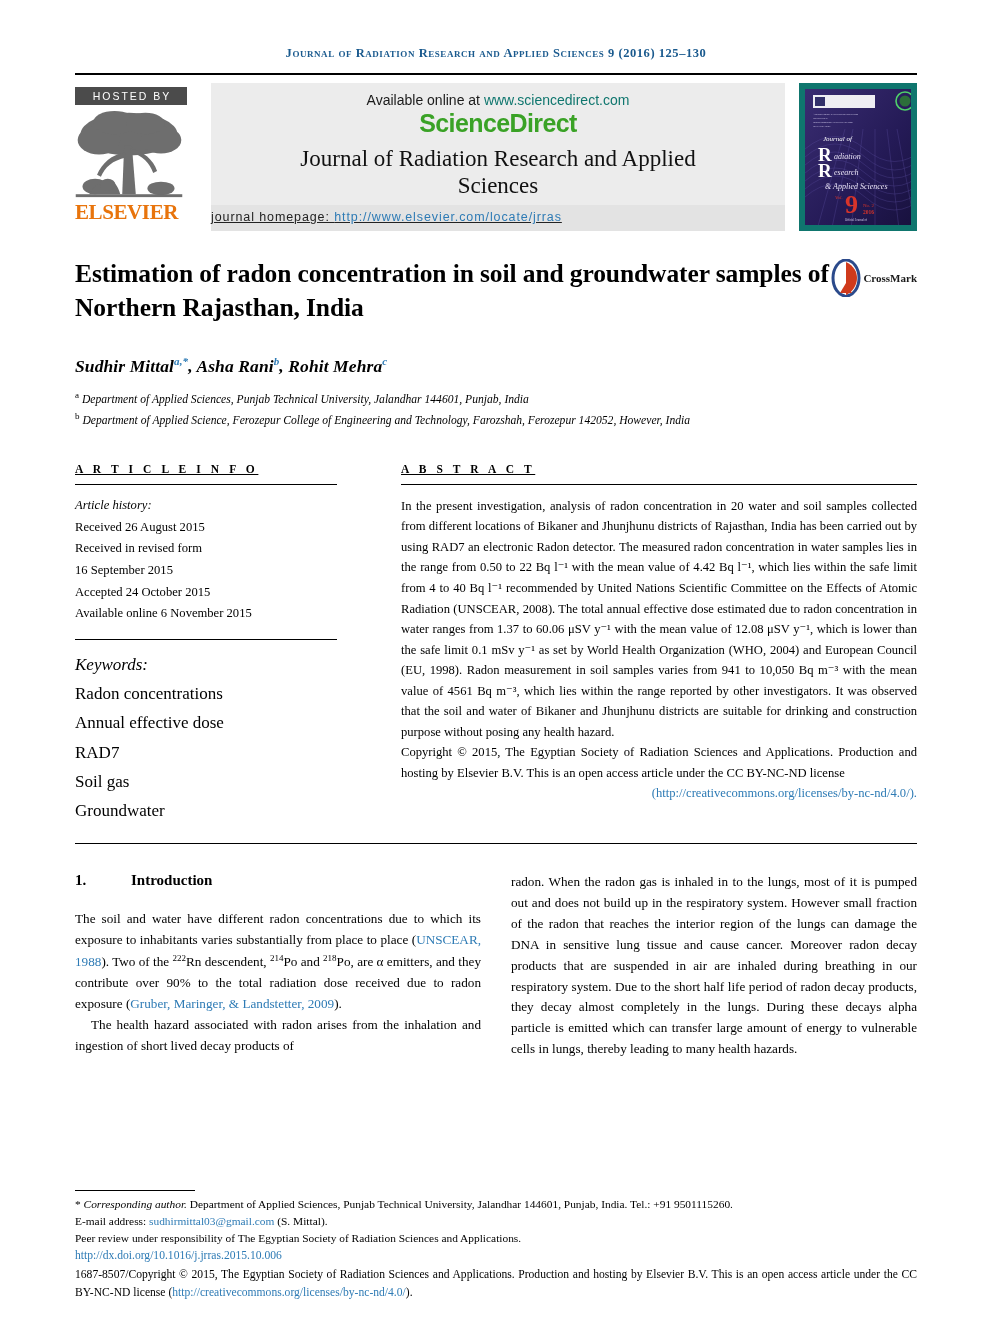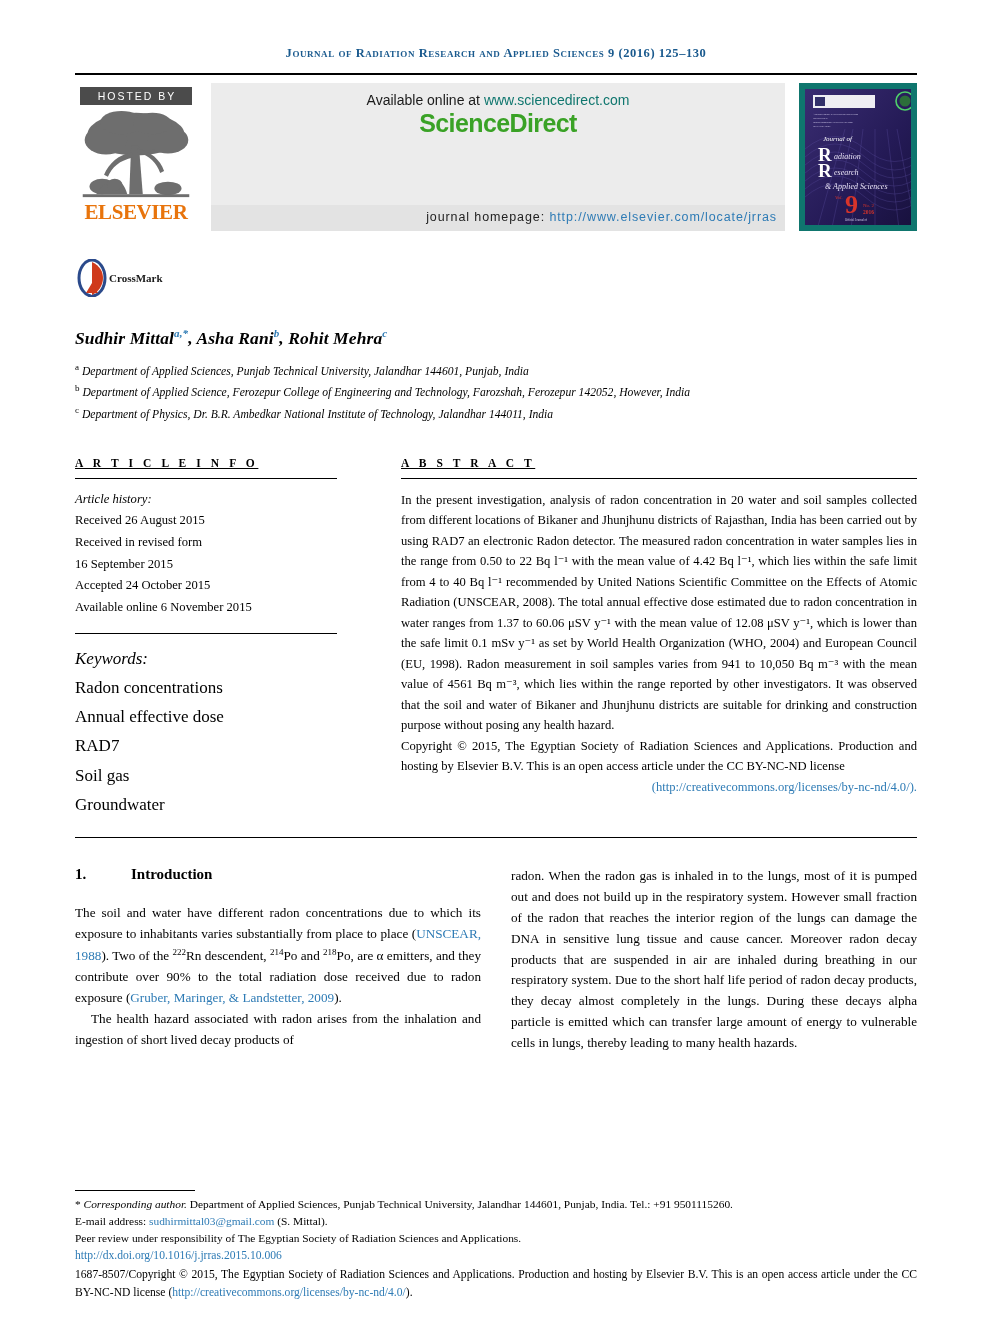--- a/index.html
+++ b/index.html
@@ -39,21 +39,21 @@
     display: flex;
     align-items: stretch;
     margin-top: 8px;
     height: 148px;
   }
   .host-box {
     width: 122px;
     flex: 0 0 122px;
     display: flex;
     flex-direction: column;
-    align-items: center;
+    align-items: flex-start;
     justify-content: flex-start;
     padding-top: 4px;
   }
   .hosted-by {
     background: #4b4b4b;
     color: #ffffff;
     font-family: "Liberation Sans", sans-serif;
     font-size: 10.5px;
     letter-spacing: 2px;
     padding: 3px 6px 3px 8px;
@@ -109,26 +109,27 @@
     text-align: center;
     line-height: 1.18;
     margin-top: 7px;
     color: #111;
     max-width: 430px;
   }
   .homepage-strip {
     position: absolute;
     bottom: 0; left: 0; right: 0;
     background: #e3e3e3;
-    text-align: right;
+    text-align: left;
     font-family: "Liberation Sans", sans-serif;
     font-size: 12.5px;
     letter-spacing: 0.9px;
     padding: 5px 8px 7px 0;
     color: #222;
+    text-decoration: underline;
   }
   .homepage-strip .url { color: #2e7bb5; }
 
   .cover {
     width: 118px;
     flex: 0 0 118px;
     background: #f9a8d4;
     position: relative;
     overflow: hidden;
     border: 6px solid #0f766e;
@@ -302,20 +303,21 @@
         <rect x="0" y="88" width="110" height="3" fill="#6e6e6e"></rect>
       </svg>
       <div class="elsevier-word">ELSEVIER</div>
     </div>
 
     <div class="sd-banner">
       <div class="avail-line">
         <span>Available online at </span><span class="url">www.sciencedirect.com</span>
       </div>
       <div class="sd-logo">ScienceDirect</div>
+      <div class="sd-journal-title">Journal of Radiation Research and Applied Sciences</div>
       <div class="homepage-strip">
         <span>journal homepage: </span><span class="url">http://www.elsevier.com/locate/jrras</span>
       </div>
     </div>
 
     <div class="cover">
       <svg viewBox="0 0 118 148" width="118" height="148">
         <defs>
           <linearGradient id="cg" x1="0" y1="0" x2="1" y2="1">
             <stop offset="0%" stop-color="#3a2d72"></stop>
@@ -360,41 +362,41 @@
         <text x="58" y="118" fill="#d8342a" font-family="Liberation Serif, serif" font-size="5">No. 2</text>
         <text x="58" y="125" fill="#d8342a" font-family="Liberation Serif, serif" font-size="5.5" font-weight="bold">2016</text>
         <text x="40" y="132" fill="#cfc8e8" font-family="Liberation Serif, serif" font-size="3">Official Journal of</text>
         <text x="14" y="139" fill="#f0b63c" font-family="Liberation Serif, serif" font-size="5" font-weight="bold">Egyptian Society of Radiation</text>
         <text x="20" y="144" fill="#f0b63c" font-family="Liberation Serif, serif" font-size="5" font-weight="bold">Sciences and Applications</text>
       </svg>
     </div>
   </div>
 
   <div class="title-wrap">
+    <h1 class="title">Estimation of radon concentration in soil and groundwater samples of Northern Rajasthan, India</h1>
     <div class="crossmark">
       <svg width="34" height="38" viewBox="0 0 34 38">
         <ellipse cx="17" cy="19" rx="13" ry="18" fill="#ffffff" stroke="#2b4a8b" stroke-width="3"></ellipse>
         <path d="M17 3 C 25 7, 28 13, 28 19 C 28 27, 23 33, 17 36 Z" fill="#cf3a1c"></path>
         <path d="M17 3 C 9 7, 6 13, 6 19 C 6 27, 11 33, 17 36 Z" fill="#ffffff"></path>
         <path d="M17 24 L23 34 L11 34 Z" fill="#cf3a1c"></path>
       </svg>
       <span class="crossmark-label">CrossMark</span>
     </div>
   </div>
 
   <div class="authors">
     <span>Sudhir Mittal</span><sup>a,*</sup>,
     <span>Asha Rani</span><sup>b</sup>,
     <span>Rohit Mehra</span><sup>c</sup>
   </div>
 
   <div class="affils">
     <div><sup>a</sup> <span>Department of Applied Sciences, Punjab Technical University, Jalandhar 144601, Punjab, India</span></div>
     <div><sup>b</sup> <span>Department of Applied Science, Ferozepur College of Engineering and Technology, Farozshah, Ferozepur 142052, However, India</span></div>
-    <div><sup>c</sup> <span>Department of Physics, Dr. B.R. Ambedkar National Institute of Technology, Jalandhar 144011, India</span></div>
   </div>
 
   <div class="info-abstract">
     <div class="col-info">
       <div class="sec-head">A R T I C L E   I N F O</div>
       <div class="rule-med"></div>
       <div class="hist">
         <div class="lbl">Article history:</div>
         <div>Received 26 August 2015</div>
         <div>Received in revised form</div>

